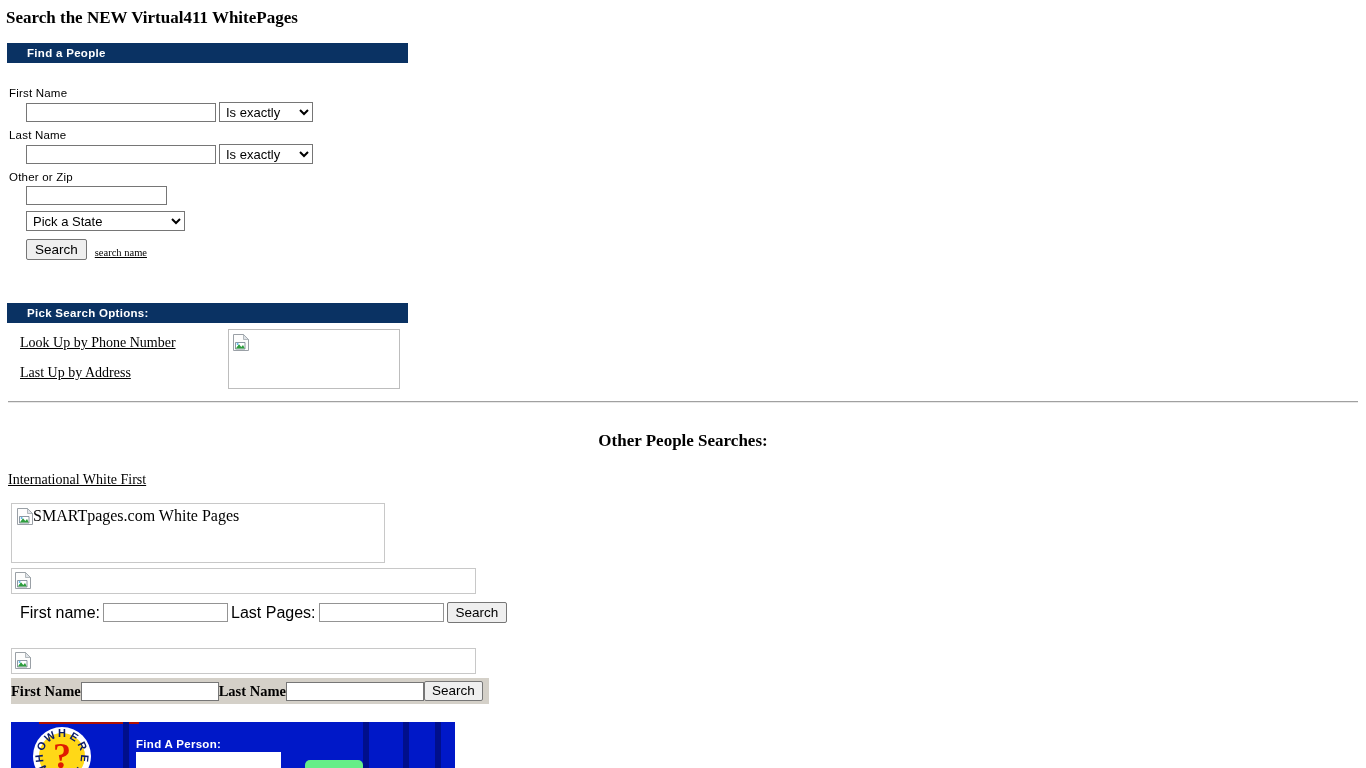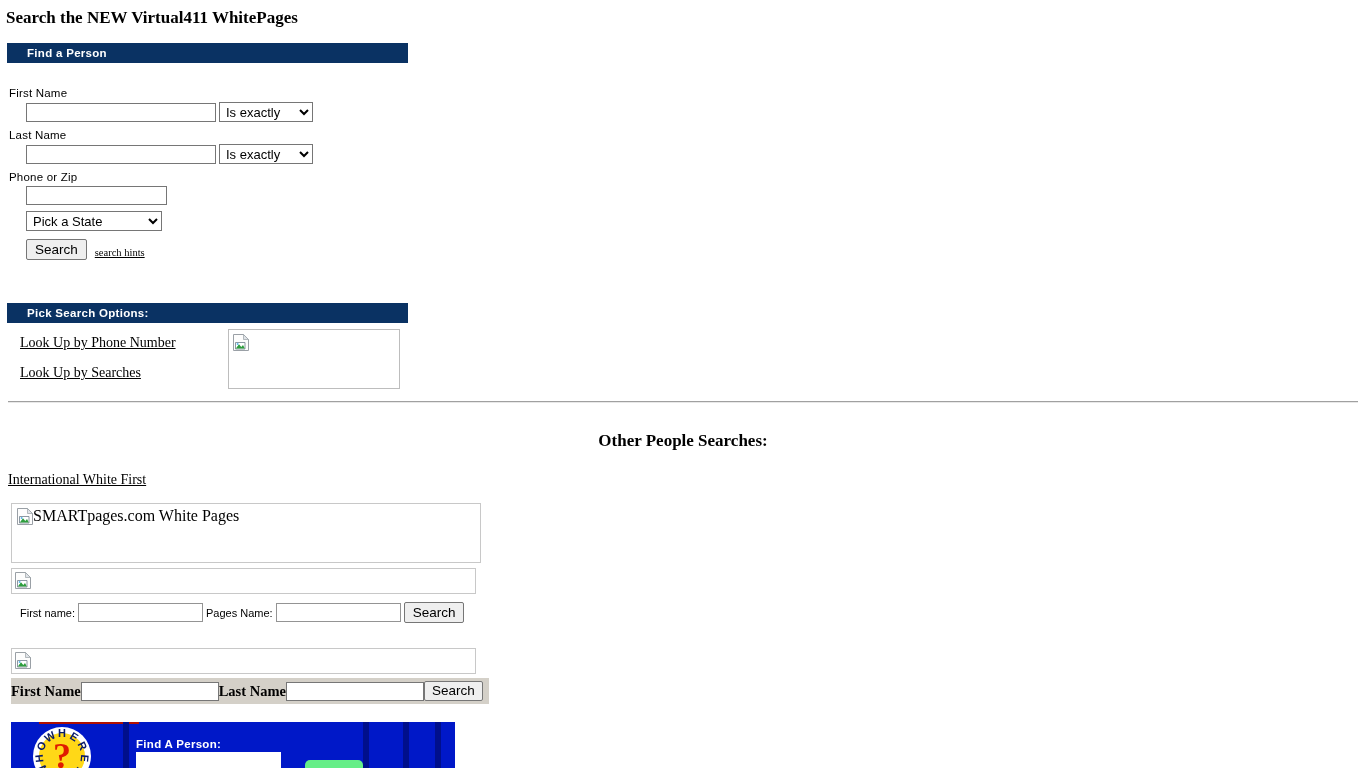--- a/index.html
+++ b/index.html
@@ -84,21 +84,21 @@
   select.sel {
     font-family: "Liberation Sans", "DejaVu Sans", sans-serif;
     font-size: 13px;
     height: 20px;
     box-sizing: border-box;
     border: 1px solid #767676;
     background: #ffffff;
     padding: 0 2px;
   }
   .sel-match { width: 94px; }
-  .sel-state { width: 136px; margin-left: 26px; margin-top: 4px; display:block; }
+  .sel-state { width: 159px; margin-left: 26px; margin-top: 4px; display:block; }
 
   .search-row {
     margin-left: 26px;
     margin-top: 8px;
     display: flex;
     align-items: flex-end;
     gap: 8px;
   }
   button.btn {
     font-family: "Liberation Sans", "DejaVu Sans", sans-serif;
@@ -181,21 +181,21 @@
     font-size: 17px;
   }
 
   .intl-link { position: absolute; left: 8px; top: 470px; }
 
   
   .sp-box {
     position: absolute;
     left: 11px;
     top: 503px;
-    width: 470px;
+    width: 374px;
     height: 60px;
     border: 1px solid #c8c8c8;
     background: #ffffff;
     box-sizing: border-box;
   }
   .sp-label {
     font-family: "Liberation Serif", "DejaVu Serif", serif;
     font-size: 16px;
     margin: 3px 0 0 5px;
     white-space: nowrap;
@@ -216,21 +216,21 @@
   .f2-row {
     position: absolute;
     left: 20px;
     top: 602px;
     display: flex;
     align-items: center;
     gap: 3px;
   }
   .f2-lab {
     font-family: "Liberation Sans", "DejaVu Sans", sans-serif;
-    font-size: 11px;
+    font-size: 16px;
     color: #000;
     text-align: center;
   }
   .f2-in {
     width: 125px;
     height: 19px;
     box-sizing: border-box;
     border: 1px solid #949494;
     background: #fff;
     font-family: "Liberation Sans", "DejaVu Sans", sans-serif;
@@ -393,64 +393,64 @@
     background: #66ee88;
     border-radius: 5px;
   }
 </style>
 </head>
 <body>
 
 <div class="page-title">Search the NEW Virtual411 WhitePages</div>
 
 <div class="bar bar-find">
-  <span>Find a Person</span>
+  <span>Find a People</span>
 </div>
 
 <div class="find-form">
 
   <div class="fld-label">First Name</div>
   <div class="fld-row">
     <input class="txt txt-name" type="text" value="" style="">
     <select class="sel sel-match">
       <option>Is exactly</option>
     </select>
   </div>
 
   <div class="fld-label">Last Name</div>
   <div class="fld-row">
     <input class="txt txt-name" type="text" value="" style="">
     <select class="sel sel-match">
       <option>Is exactly</option>
     </select>
   </div>
 
-  <div class="fld-label">Phone or Zip</div>
+  <div class="fld-label">Other or Zip</div>
   <div class="fld-row">
     <input class="txt txt-city" type="text" value="" style="">
   </div>
 
   <select class="sel sel-state">
     <option>Pick a State</option>
   </select>
 
   <div class="search-row">
     <button class="btn" type="button">Search</button>
-    <a class="hintlink" href="#">search hints</a>
+    <a class="hintlink" href="#">search name</a>
   </div>
 </div>
 
 <div class="bar bar-more">
   <span>Pick Search Options:</span>
 </div>
 
 <div class="more-body">
   <div class="more-links">
     <a class="biglink" href="#">Look Up by Phone Number</a>
-    <a class="biglink" href="#">Look Up by Searches</a>
+    <a class="biglink" href="#">Last Up by Address</a>
   </div>
 </div>
 
 <div class="ad-box">
   <span class="brokenimg" style="margin:4px 0 0 4px;">
     <svg width="16" height="17" viewBox="0 0 16 17">
       <path d="M0.5 0.5 H10.5 L15.5 5.5 V16.5 H0.5 Z" fill="#fdfdfd" stroke="#9aa0a6"></path>
       <path d="M10.5 0.5 L15.5 5.5 H10.5 Z" fill="#dfe3e8" stroke="#9aa0a6" stroke-width="0.7"></path>
       <path d="M2.5 8.5 H12 V15 H2.5 Z" fill="#ffffff" stroke="#6f7d8c" stroke-width="0.8"></path>
       <path d="M2.8 14.6 L6 10.2 L8.3 13 L10 11 L11.8 14.6 Z" fill="#2e9e3e"></path>
@@ -487,21 +487,21 @@
       <path d="M2.5 8.5 H12 V15 H2.5 Z" fill="#ffffff" stroke="#6f7d8c" stroke-width="0.8"></path>
       <path d="M2.8 14.6 L6 10.2 L8.3 13 L10 11 L11.8 14.6 Z" fill="#2e9e3e"></path>
       <circle cx="4.6" cy="10" r="1" fill="#58b8e8"></circle>
     </svg>
   </span>
 </div>
 
 <div class="f2-row">
   <span class="f2-lab">First name:</span>
   <input class="f2-in" type="text" value="" style="">
-  <span class="f2-lab">Pages Name:</span>
+  <span class="f2-lab">Last Pages:</span>
   <input class="f2-in" type="text" value="" style="">
   <button class="btn" type="button">Search</button>
 </div>
 
 <div class="f3-strip">
   <span class="brokenimg">
     <svg width="16" height="17" viewBox="0 0 16 17">
       <path d="M0.5 0.5 H10.5 L15.5 5.5 V16.5 H0.5 Z" fill="#fdfdfd" stroke="#9aa0a6"></path>
       <path d="M10.5 0.5 L15.5 5.5 H10.5 Z" fill="#dfe3e8" stroke="#9aa0a6" stroke-width="0.7"></path>
       <path d="M2.5 8.5 H12 V15 H2.5 Z" fill="#ffffff" stroke="#6f7d8c" stroke-width="0.8"></path>

